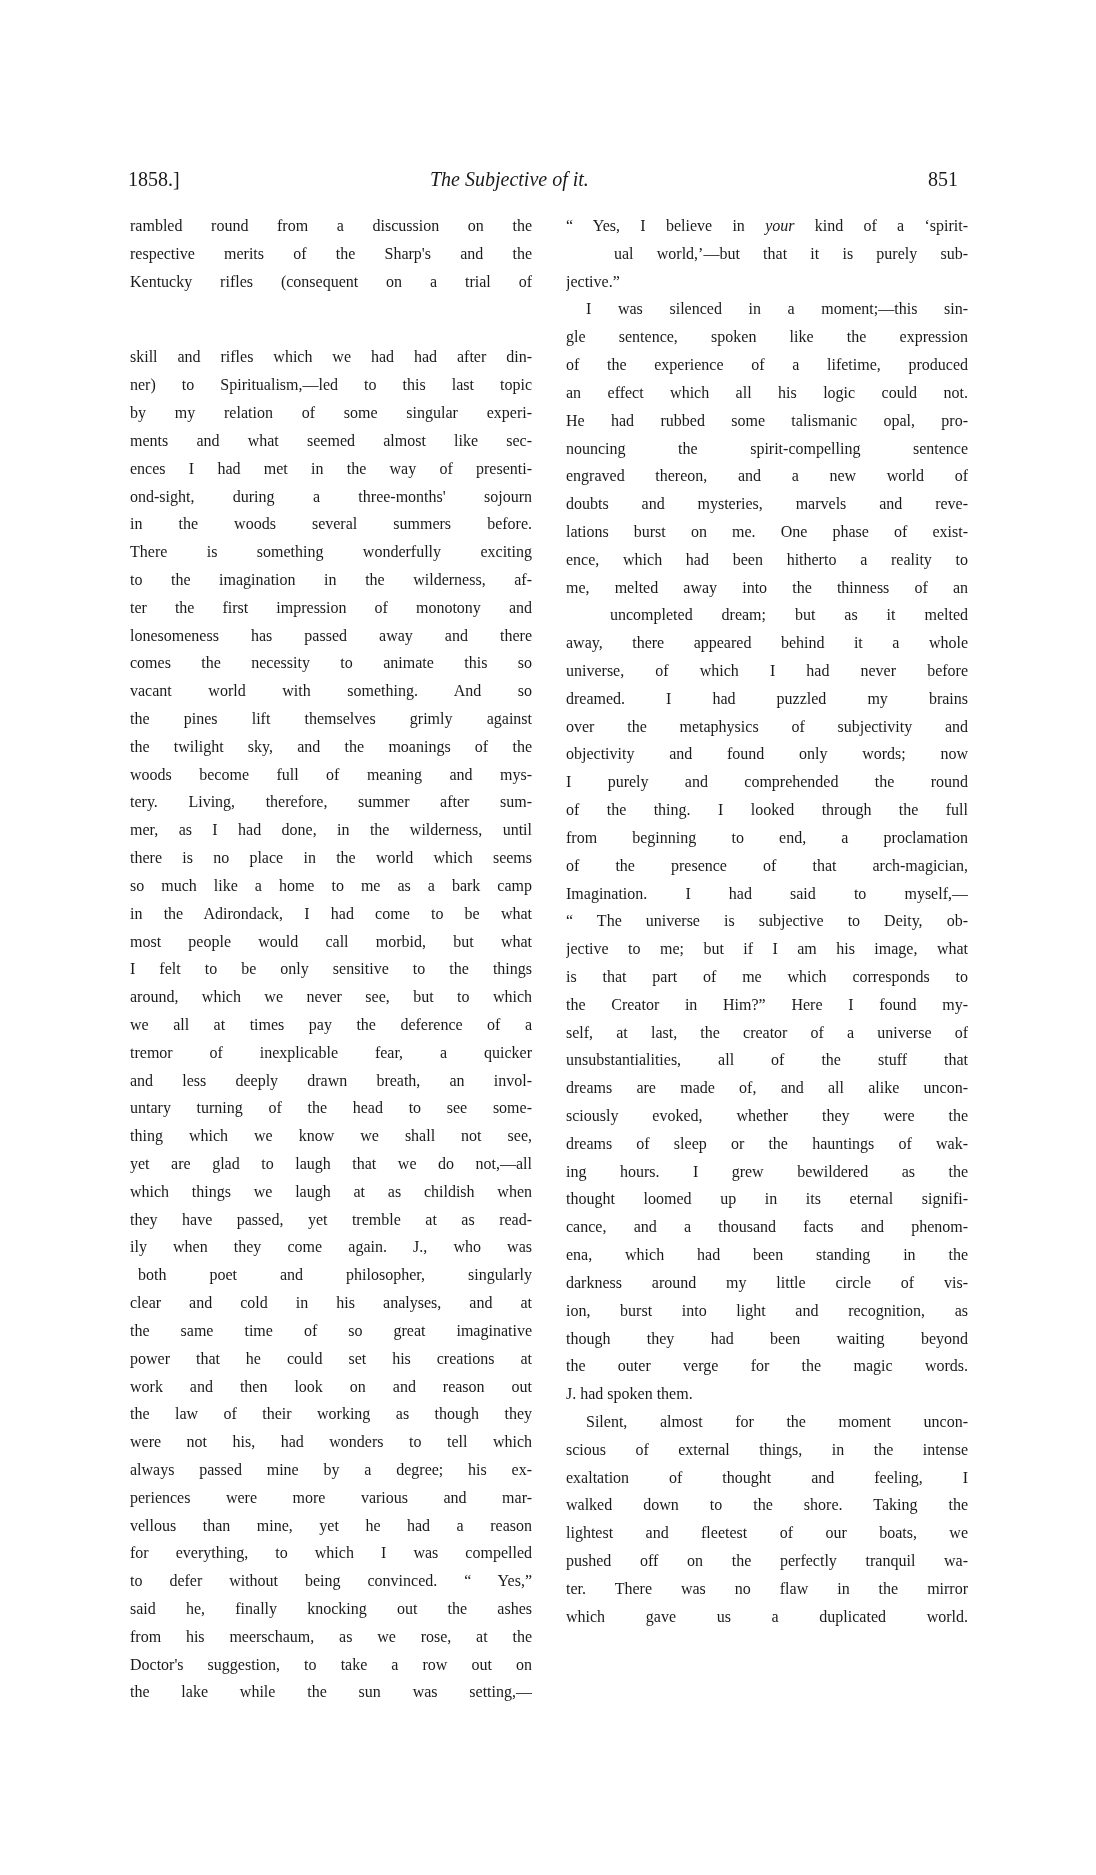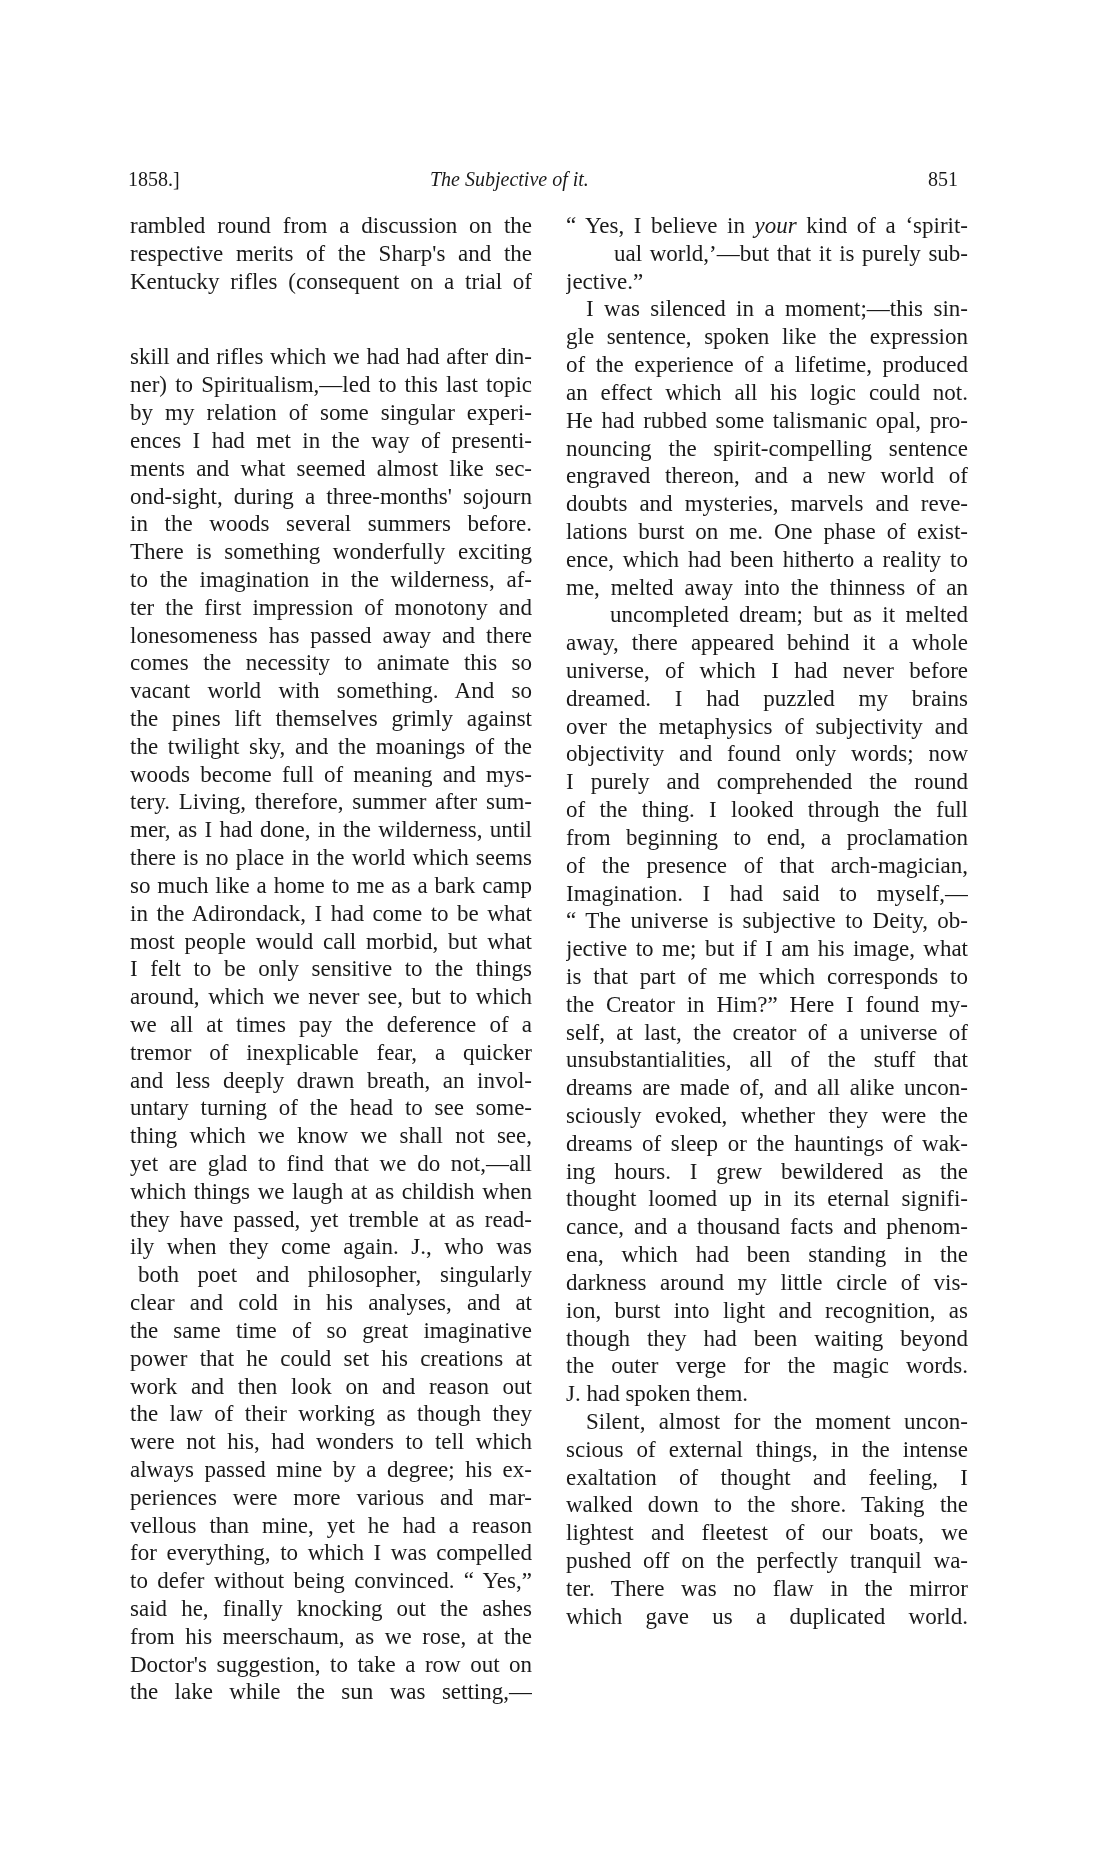--- a/index.html
+++ b/index.html
@@ -6,21 +6,21 @@
     body {
       width: 1096px; height: 1875px; position: relative; overflow: hidden;
       font-family: "Liberation Serif", "DejaVu Serif", serif;
       color: #1a1a1a;
     }
     .page { position: absolute; left: 0; top: 0; width: 1096px; height: 1875px; background: #fff; }
     .running-head { position: absolute; top: 168px; left: 128px; width: 830px; height: 36px; font-size: 20px; }
     .rh-year { position: absolute; left: 0; top: 0; }
     .rh-title { position: absolute; left: 302px; top: 0; font-style: italic; }
     .rh-page { position: absolute; right: 0; top: 0; }
-    .column { position: absolute; top: 212px; width: 402px; font-size: 23px; line-height: 27.82px; }
+    .column { position: absolute; top: 212px; width: 402px; font-size: 16px; line-height: 27.82px; }
     .col-left { left: 130px; }
     .col-right { left: 566px; width: 402px; }
     .line {
       display: block; white-space: nowrap; height: 27.82px;
       text-align: justify; text-align-last: justify;
       overflow: hidden;
     }
     .line.last { text-align-last: left; }
     .line.indent { padding-left: 20px; }
     .line em { font-style: italic; }
@@ -35,22 +35,22 @@
     <span class="rh-page">851</span>
   </div>
 
   <div class="column col-left" id="col-left">
       <span class="line" style="white-space: normal;">rambled round from a discussion on the</span>
       <span class="line" style="white-space: normal;">respective merits of the Sharp's and the</span>
       <span class="line" style="white-space: normal;">Kentucky rifles (consequent on a trial of</span>
       <span class="line" style="white-space: normal; margin-top: 48px;">skill and rifles which we had had after din-</span>
       <span class="line" style="white-space: normal;">ner) to Spiritualism,—led to this last topic</span>
       <span class="line" style="white-space: normal;">by my relation of some singular experi-</span>
+      <span class="line" style="white-space: normal;">ments and what seemed almost like sec-</span>
       <span class="line" style="white-space: normal;">ences I had met in the way of presenti-</span>
-      <span class="line" style="white-space: normal;">ments and what seemed almost like sec-</span>
       <span class="line" style="white-space: normal;">ond-sight, during a three-months' sojourn</span>
       <span class="line" style="white-space: normal;">in the woods several summers before.</span>
       <span class="line" style="white-space: normal;">There is something wonderfully exciting</span>
       <span class="line" style="white-space: normal;">to the imagination in the wilderness, af-</span>
       <span class="line" style="white-space: normal;">ter the first impression of monotony and</span>
       <span class="line" style="white-space: normal;">lonesomeness has passed away and there</span>
       <span class="line" style="white-space: normal;">comes the necessity to animate this so</span>
       <span class="line" style="white-space: normal;">vacant world with something.  And so</span>
       <span class="line" style="white-space: normal;">the pines lift themselves grimly against</span>
       <span class="line" style="white-space: normal;">the twilight sky, and the moanings of the</span>
@@ -61,21 +61,21 @@
       <span class="line" style="white-space: normal;">so much like a home to me as a bark camp</span>
       <span class="line" style="white-space: normal;">in the Adirondack, I had come to be what</span>
       <span class="line" style="white-space: normal;">most people would call morbid, but what</span>
       <span class="line" style="white-space: normal;">I felt to be only sensitive to the things</span>
       <span class="line" style="white-space: normal;">around, which we never see, but to which</span>
       <span class="line" style="white-space: normal;">we all at times pay the deference of a</span>
       <span class="line" style="white-space: normal;">tremor of inexplicable fear, a quicker</span>
       <span class="line" style="white-space: normal;">and less deeply drawn breath, an invol-</span>
       <span class="line" style="white-space: normal;">untary turning of the head to see some-</span>
       <span class="line" style="white-space: normal;">thing which we know we shall not see,</span>
-      <span class="line" style="white-space: normal;">yet are glad to find that we do not,—all</span>
+      <span class="line" style="white-space: normal;">yet are glad to laugh that we do not,—all</span>
       <span class="line" style="white-space: normal;">which things we laugh at as childish when</span>
       <span class="line" style="white-space: normal;">they have passed, yet tremble at as read-</span>
       <span class="line" style="white-space: normal;">ily when they come again.  J., who was</span>
       <span class="line" style="white-space: normal; margin-left: 8px;">both poet and philosopher, singularly</span>
       <span class="line" style="white-space: normal;">clear and cold in his analyses, and at</span>
       <span class="line" style="white-space: normal;">the same time of so great imaginative</span>
       <span class="line" style="white-space: normal;">power that he could set his creations at</span>
       <span class="line" style="white-space: normal;">work and then look on and reason out</span>
       <span class="line" style="white-space: normal;">the law of their working as though they</span>
       <span class="line" style="white-space: normal;">were not his, had wonders to tell which</span>

